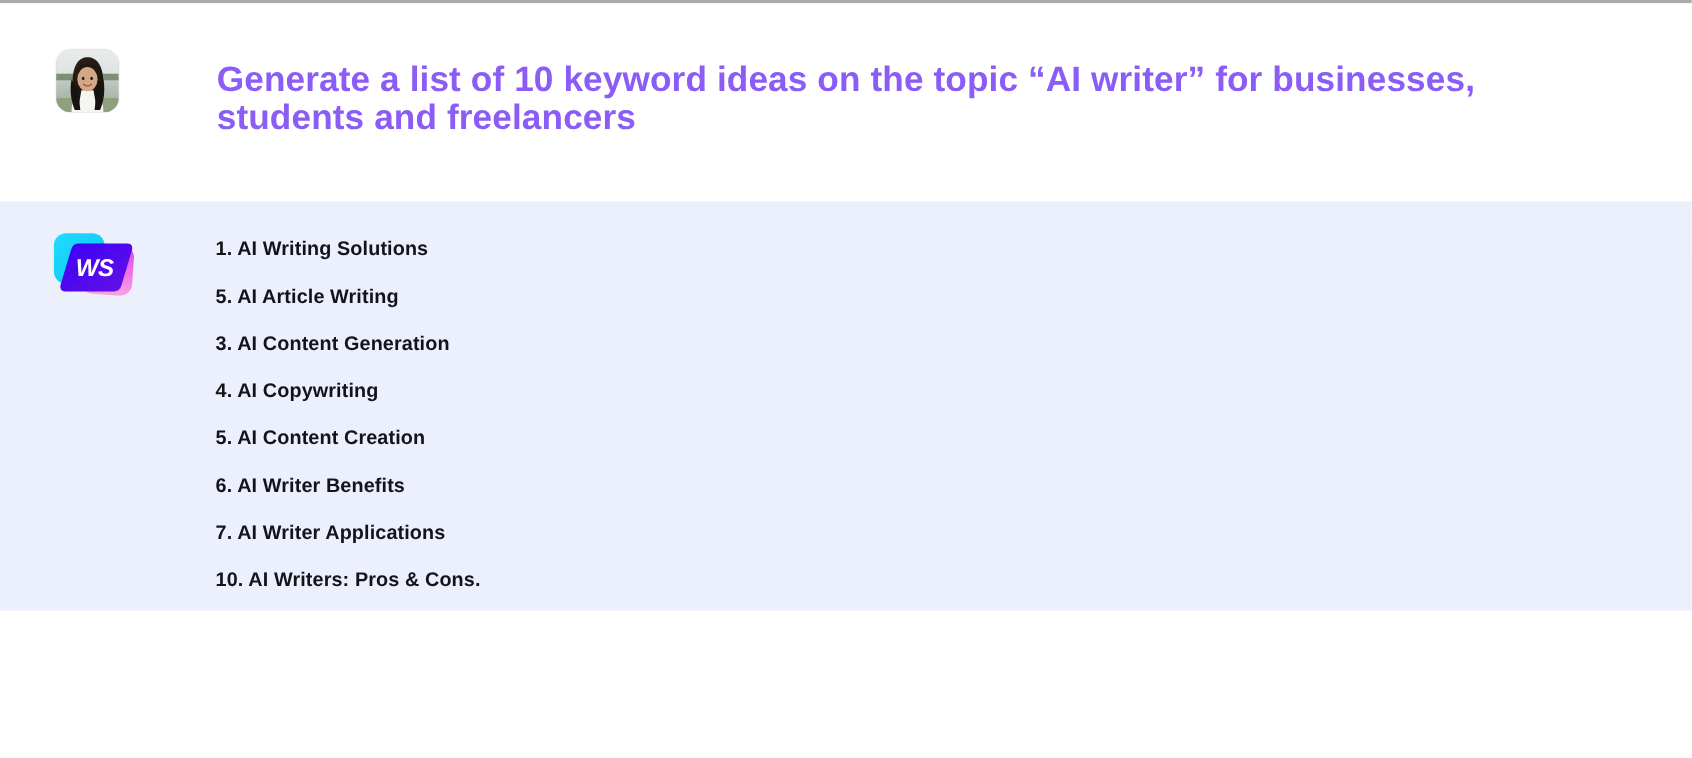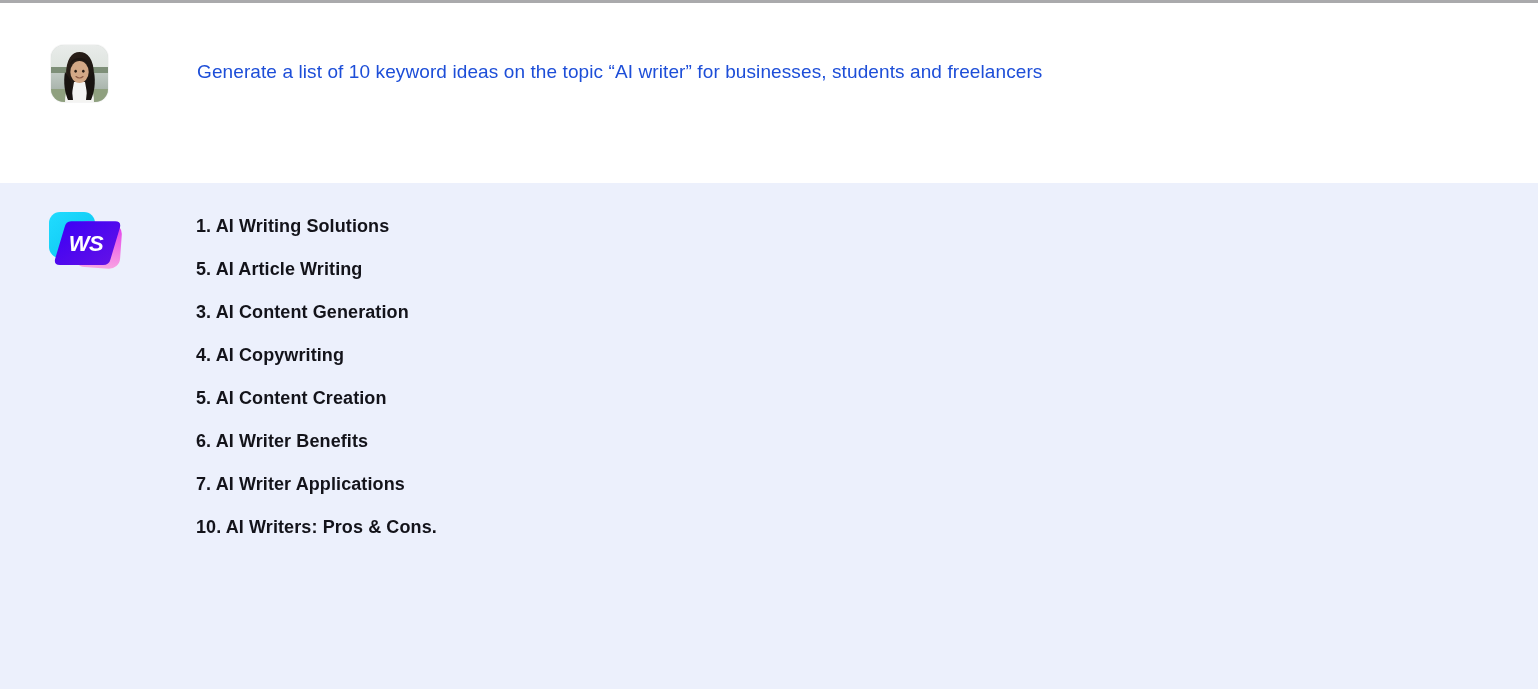--- a/index.html
+++ b/index.html
@@ -53,34 +53,34 @@
     background: #cfd6d2;
     box-shadow: 0 0 0 1px rgba(0,0,0,0.04);
   }
   .avatar svg { display: block; width: 57px; height: 57px; }
 
   .user-text {
     position: absolute;
     left: 197px;
     top: 52px;
     width: 1280px;
-    font-size: 19px;
+    font-size: 32px;
     line-height: 34px;
     letter-spacing: 0.1px;
-    color: #1d4ed8;
-    font-weight: 400;
+    color: #8b5cf6;
+    font-weight: 700;
   }
 
   
   .assistant-turn {
     position: absolute;
     top: 183px;
     left: 0;
     width: 1538px;
-    height: 506px;
+    height: 372px;
     background: #ecf0fc;
     box-sizing: border-box;
   }
 
   .ws-logo {
     position: absolute;
     left: 47px;
     top: 20px;
     width: 76px;
     height: 76px;

